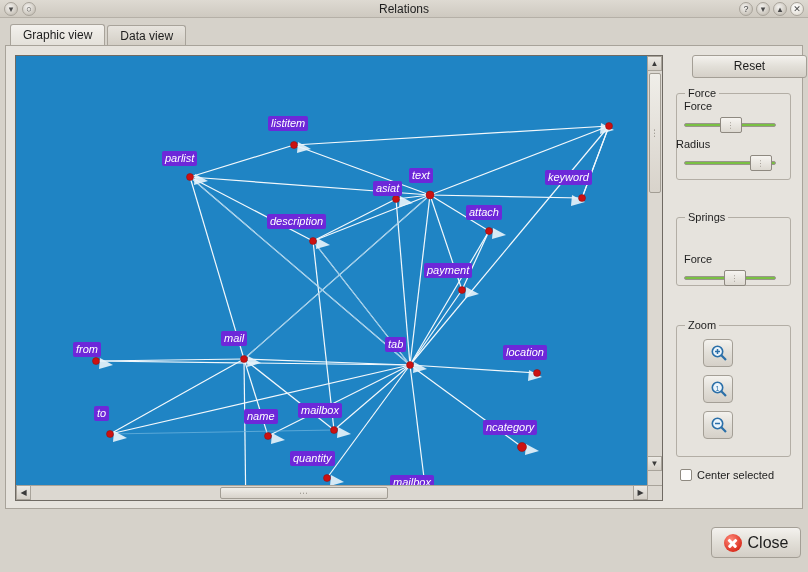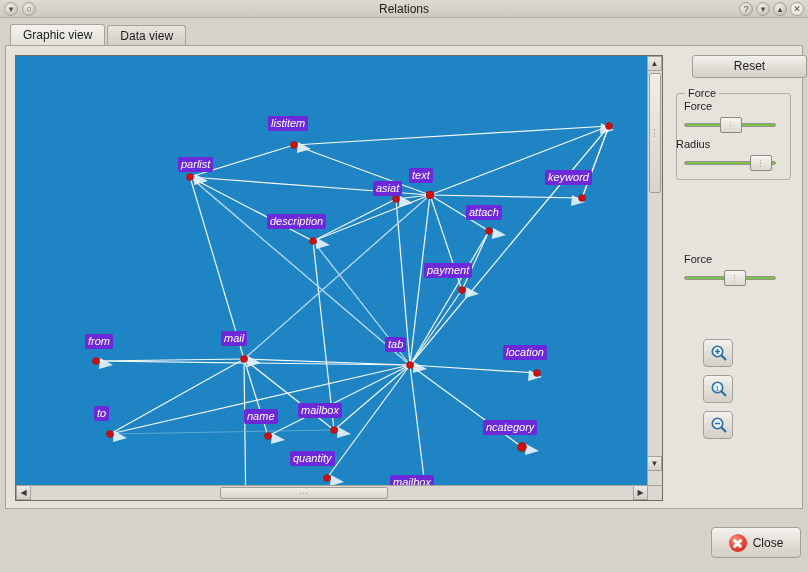--- a/index.html
+++ b/index.html
@@ -208,21 +208,21 @@
     width: 18px; height: 18px; border-radius: 9px;
     background: radial-gradient(circle at 38% 32%, #ff8a7a, #d92b1c 75%, #a81f12);
     position: relative;
   }
   .closebtn .x::before, .closebtn .x::after {
     content: ""; position: absolute; left: 3.5px; top: 8px;
     width: 11px; height: 2.5px; background: #fff; border-radius: 1px;
   }
   .closebtn .x::before { transform: rotate(45deg); }
   .closebtn .x::after { transform: rotate(-45deg); }
-  .closebtn .lbl { font-size: 12px; color: #1d1d1d; }
+  .closebtn .lbl { font-size: 16px; color: #1d1d1d; }
 </style>
 </head>
 <body>
 
 <div id="app">
 
   <div class="titlebar">
     <div class="tb-left">
       <div class="tb-btn">
           <span>▾</span>
@@ -358,28 +358,28 @@
               <circle cx="318" cy="374" r="3.5"></circle>
               <circle cx="506" cy="391" r="4.5"></circle>
               <circle cx="311" cy="422" r="3.5"></circle>
               <circle cx="411" cy="446" r="3.5"></circle>
               <circle cx="230" cy="463" r="3.5"></circle>
               <circle cx="593" cy="70" r="3.5"></circle>
             </g>
           </svg>
 
           <div class="node-label" style="left:252px; top:60px;">listitem</div>
-          <div class="node-label" style="left:162px; top:95px;margin-top:6px;">parlist</div>
+          <div class="node-label" style="left:146px; top:95px;">parlist</div>
           <div class="node-label" style="left:357px; top:125px;">asiat</div>
           <div class="node-label" style="left:393px; top:112px;">text</div>
           <div class="node-label" style="left:529px; top:114px;">keyword</div>
           <div class="node-label" style="left:251px; top:158px;">description</div>
           <div class="node-label" style="left:450px; top:149px;">attach</div>
           <div class="node-label" style="left:408px; top:207px;">payment</div>
-          <div class="node-label" style="left:57px;  top:278px;margin-left:12px;">from</div>
+          <div class="node-label" style="left:57px;  top:286px;">from</div>
           <div class="node-label" style="left:205px; top:275px;">mail</div>
           <div class="node-label" style="left:369px; top:281px;">tab</div>
           <div class="node-label" style="left:487px; top:289px;">location</div>
           <div class="node-label" style="left:78px;  top:350px;">to</div>
           <div class="node-label" style="left:228px; top:353px;">name</div>
           <div class="node-label" style="left:282px; top:347px;">mailbox</div>
           <div class="node-label" style="left:467px; top:364px;">ncategory</div>
           <div class="node-label" style="left:274px; top:395px;">quantity</div>
           <div class="node-label" style="left:374px; top:419px;">mailbox</div>
           <div class="node-label" style="left:207px; top:437px;">date</div>
@@ -428,28 +428,34 @@
             </div>
         </div>
         <div class="sublabel" style="left:4px; top:83px;">Radius</div>
         <div class="slider" style="left:12px; top:100px;">
           <div class="track"></div>
           <div class="thumb" style="left:66px;">
               <span class="grip">⋮</span>
             </div>
         </div>
 
+        <fieldset class="group grp-springs">
+          <legend>Springs</legend>
+        </fieldset>
         <div class="sublabel" style="left:12px; top:198px;">Force</div>
         <div class="slider" style="left:12px; top:215px;">
           <div class="track"></div>
           <div class="thumb" style="left:40px;">
               <span class="grip">⋮</span>
             </div>
         </div>
 
+        <fieldset class="group grp-zoom">
+          <legend>Zoom</legend>
+        </fieldset>
 
         <div class="zoombtn" style="top:284px;">
           <svg width="18" height="18" viewBox="0 0 18 18">
             <circle cx="7.5" cy="7.5" r="5.2" fill="#eaf4fb" stroke="#2b6fa8" stroke-width="1.6"></circle>
             <line x1="11.3" y1="11.3" x2="16" y2="16" stroke="#2b6fa8" stroke-width="2.2"></line>
             <line x1="5" y1="7.5" x2="10" y2="7.5" stroke="#2b6fa8" stroke-width="1.5"></line>
             <line x1="7.5" y1="5" x2="7.5" y2="10" stroke="#2b6fa8" stroke-width="1.5"></line>
           </svg>
         </div>
         <div class="zoombtn" style="top:320px;">
@@ -460,20 +466,24 @@
           </svg>
         </div>
         <div class="zoombtn" style="top:356px;">
           <svg width="18" height="18" viewBox="0 0 18 18">
             <circle cx="7.5" cy="7.5" r="5.2" fill="#eaf4fb" stroke="#2b6fa8" stroke-width="1.6"></circle>
             <line x1="11.3" y1="11.3" x2="16" y2="16" stroke="#2b6fa8" stroke-width="2.2"></line>
             <line x1="5" y1="7.5" x2="10" y2="7.5" stroke="#2b6fa8" stroke-width="1.5"></line>
           </svg>
         </div>
 
+        <div class="checkrow">
+          <div class="checkbox"></div>
+          <div class="lbl">Center selected</div>
+        </div>
       </div>
 
     </div>
   </div>
 
   <div class="closebtn">
     <div class="x"></div>
     <div class="lbl">Close</div>
   </div>
 

